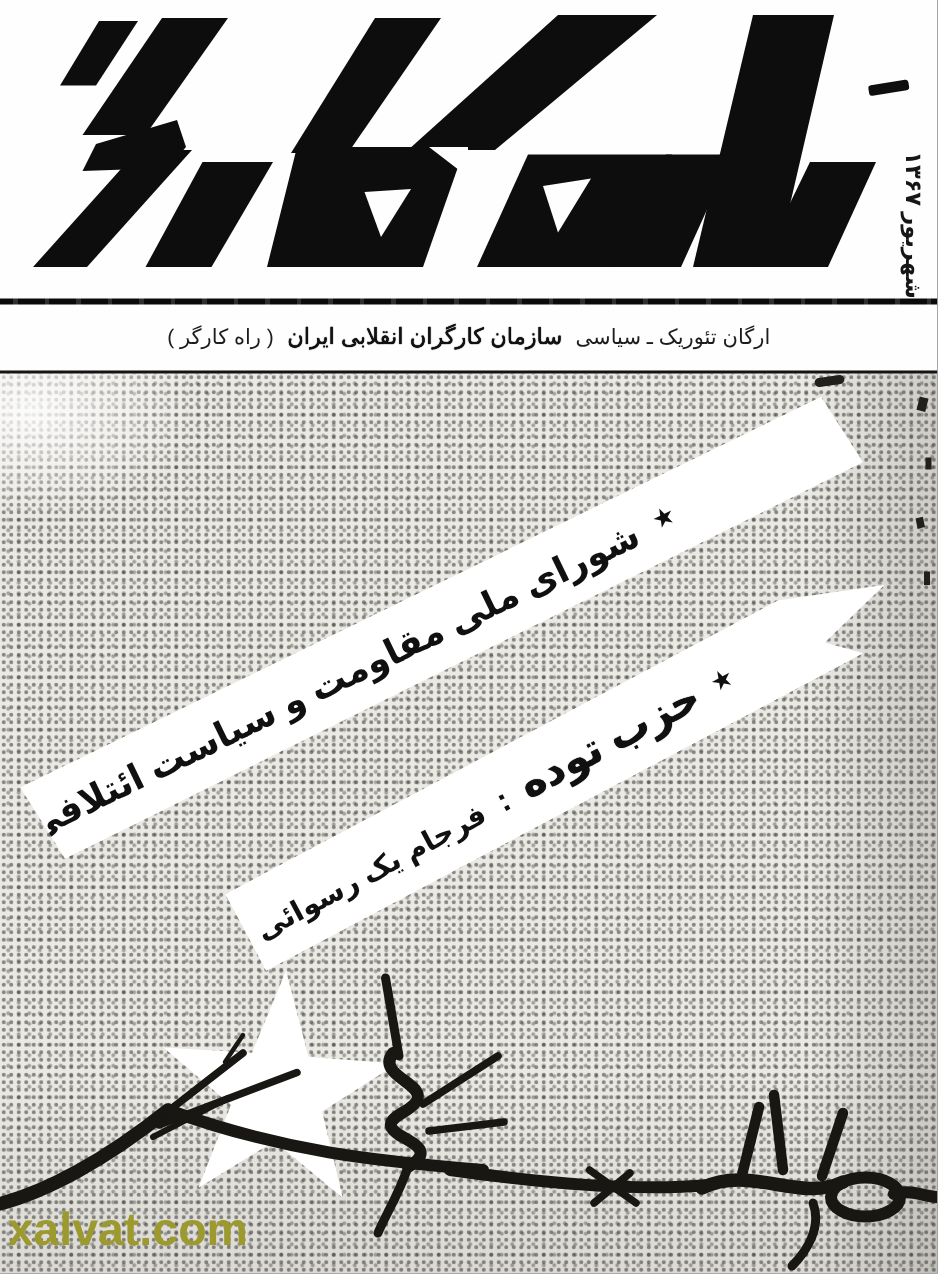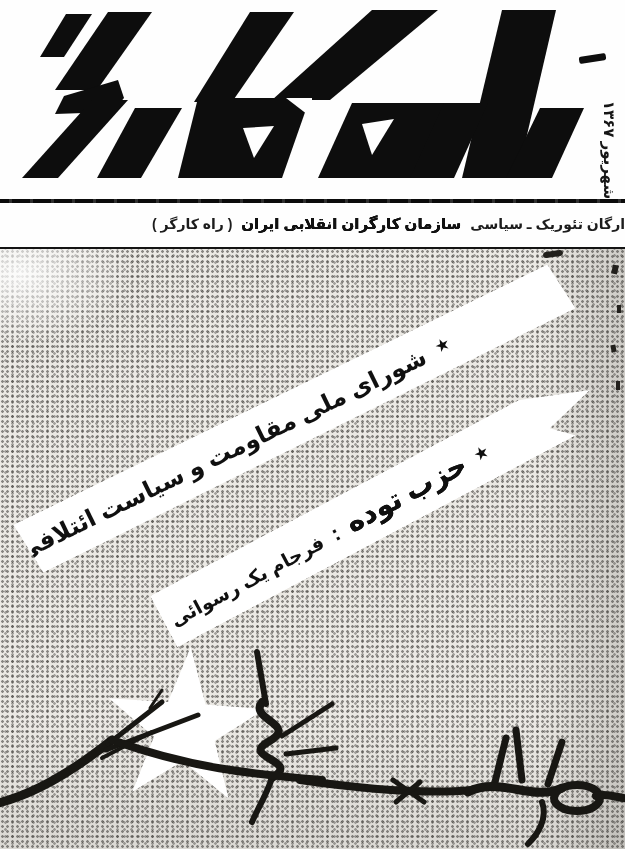--- a/index.html
+++ b/index.html
@@ -20,21 +20,21 @@
   .date-vert{
     position:absolute;left:609px;top:150px;transform:translate(-50%,-50%) rotate(90deg);
     white-space:nowrap;font-size:15px;font-weight:bold;direction:rtl;letter-spacing:1px;color:#161616;
   }
   .rule-thick{
     position:absolute;left:0;top:199px;width:625px;height:4px;
     background:repeating-linear-gradient(90deg,#0b0b0b 0 9px,#303030 9px 12px,#0b0b0b 12px 21px);
   }
   .subtitle{
     position:absolute;left:0;top:206px;width:625px;height:36px;line-height:36px;
-    text-align:right;direction:rtl;font-size:14px;font-weight:bold;white-space:nowrap;
+    text-align:center;direction:rtl;font-size:14px;font-weight:normal;white-space:nowrap;
   }
   .subtitle .heavy{font-size:15px;text-shadow:0 0 .6px #000,0 0 .6px #000;margin:0 5px;}
   .subtitle .lite{color:#1c1c1c;}
 
   
   .cover{
     position:absolute;left:0;top:247px;width:625px;height:602px;overflow:hidden;
     background-color:#ebe9e4;
     background-image:
       radial-gradient(ellipse 160px 100px at 20px 25px, rgba(255,255,255,.85), rgba(255,255,255,0) 70%),
@@ -190,13 +190,14 @@
 
     <div class="scan-marks">
       <span class="m1"></span>
       <span class="m2"></span>
       <span class="m3"></span>
       <span class="m4"></span>
       <span class="m5"></span>
     </div>
   </div>
 
+  <div class="watermark" style="color: rgb(156, 153, 47);">xalvat.com</div>
 </div>
 
 </body></html>

